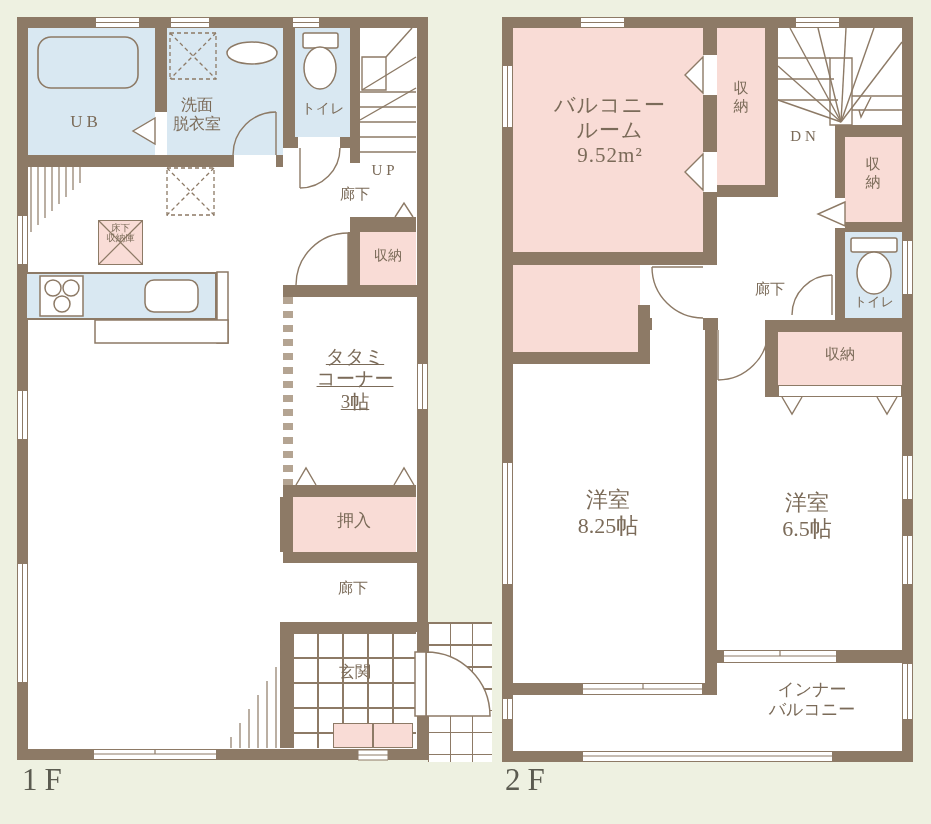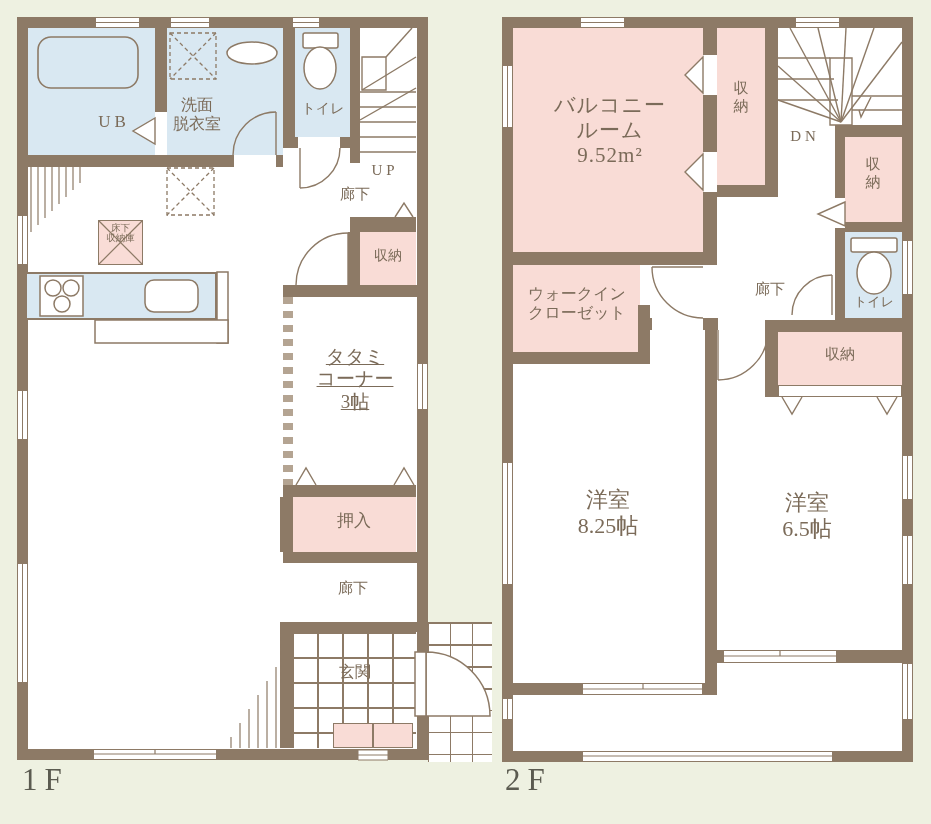--- a/index.html
+++ b/index.html
@@ -311,21 +311,21 @@
 
     <g stroke="#8d7a66" stroke-width="1.2">
       <line x1="582" y1="689" x2="703" y2="689"></line>
         <line x1="643" y1="683" x2="643" y2="689"></line>
       <line x1="723" y1="656" x2="837" y2="656"></line>
         <line x1="780" y1="650" x2="780" y2="656"></line>
       <line x1="582" y1="756" x2="833" y2="756"></line>
     </g>
   </svg>
 
-  <div class="lbl sp" style="left:84px;top:112px;width:60px;font-size:17px;">UB</div>
+  <div class="lbl sp" style="left:56px;top:112px;width:60px;font-size:17px;">UB</div>
   <div class="lbl" style="left:157px;top:96px;width:80px;font-size:16px;">洗面
 脱衣室</div>
   <div class="lbl" style="left:293px;top:101px;width:60px;font-size:14px;">トイレ</div>
   <div class="lbl sp" style="left:362px;top:162px;width:46px;font-size:15px;">UP</div>
   <div class="lbl" style="left:330px;top:186px;width:50px;font-size:15px;">廊下</div>
   <div class="lbl" style="left:363px;top:248px;width:50px;font-size:14px;">収納</div>
   <div class="lbl" style="left:98px;top:224px;width:45px;font-size:9.5px;line-height:1.05;">床下
 収納庫</div>
   <div class="lbl" style="left:300px;top:346px;width:110px;font-size:19px;text-decoration:underline;">タタミ
 コーナー
@@ -338,22 +338,22 @@
   <div class="lbl" style="left:528px;top:93px;width:164px;font-size:21px;letter-spacing:1px;">バルコニー
 ルーム
 9.52m²</div>
   <div class="lbl" style="left:727px;top:80px;width:28px;font-size:15px;">収
 納</div>
   <div class="lbl sp" style="left:783px;top:128px;width:44px;font-size:15px;">DN</div>
   <div class="lbl" style="left:859px;top:156px;width:28px;font-size:15px;">収
 納</div>
   <div class="lbl" style="left:847px;top:294px;width:54px;font-size:13px;">トイレ</div>
   <div class="lbl" style="left:746px;top:281px;width:48px;font-size:15px;">廊下</div>
-  <div class="lbl" style="left:515px;top:285px;width:124px;font-size:16px;">ウォークイン
-クローゼット</div>
   <div class="lbl" style="left:810px;top:346px;width:60px;font-size:15px;">収納</div>
   <div class="lbl" style="left:548px;top:487px;width:120px;font-size:22px;">洋室
 8.25帖</div>
   <div class="lbl" style="left:747px;top:490px;width:120px;font-size:22px;">洋室
 6.5帖</div>
+  <div class="lbl" style="left:752px;top:680px;width:120px;font-size:17px;">インナー
+バルコニー</div>
   <div class="flabel" style="left:505px;top:762px;">2F</div>
 
 </div>
 
 </body></html>

